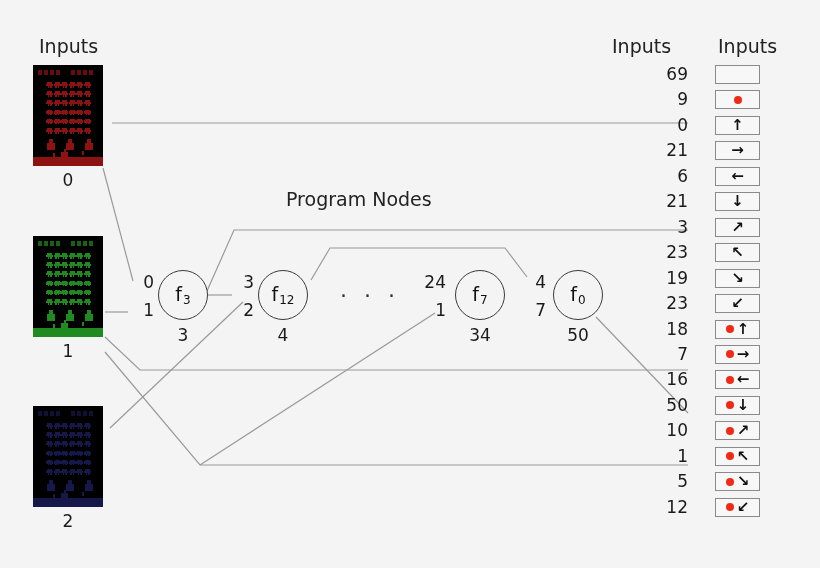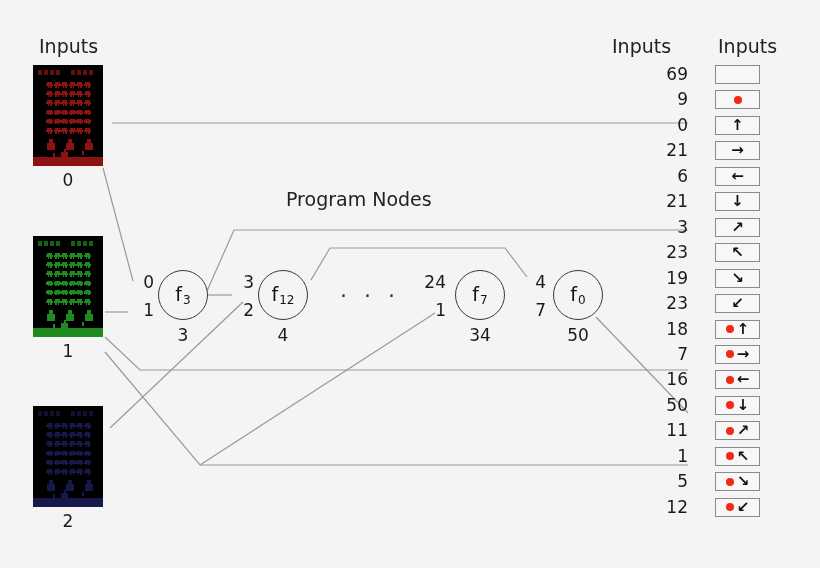--- a/index.html
+++ b/index.html
@@ -786,21 +786,21 @@
       <div class="outval" style="left: 618px; top: 165.8px;">6</div>
       <div class="outval" style="left: 618px; top: 191.25px;">21</div>
       <div class="outval" style="left: 618px; top: 216.7px;">3</div>
       <div class="outval" style="left: 618px; top: 242.15px;">23</div>
       <div class="outval" style="left: 618px; top: 267.6px;">19</div>
       <div class="outval" style="left: 618px; top: 293.05px;">23</div>
       <div class="outval" style="left: 618px; top: 318.5px;">18</div>
       <div class="outval" style="left: 618px; top: 343.95px;">7</div>
       <div class="outval" style="left: 618px; top: 369.4px;">16</div>
       <div class="outval" style="left: 618px; top: 394.85px;">50</div>
-      <div class="outval" style="left: 618px; top: 420.3px;">11</div>
+      <div class="outval" style="left: 618px; top: 420.3px;">10</div>
       <div class="outval" style="left: 618px; top: 445.75px;">1</div>
       <div class="outval" style="left: 618px; top: 471.2px;">5</div>
       <div class="outval" style="left: 618px; top: 496.65px;">12</div>
     </div>
   <div id="actions-col">
       <div class="actbox" style="left: 715px; top: 65px;"></div>
       <div class="actbox" style="left: 715px; top: 90.45px;">
         <span class="dot"></span>
       </div>
       <div class="actbox" style="left: 715px; top: 115.9px;">

